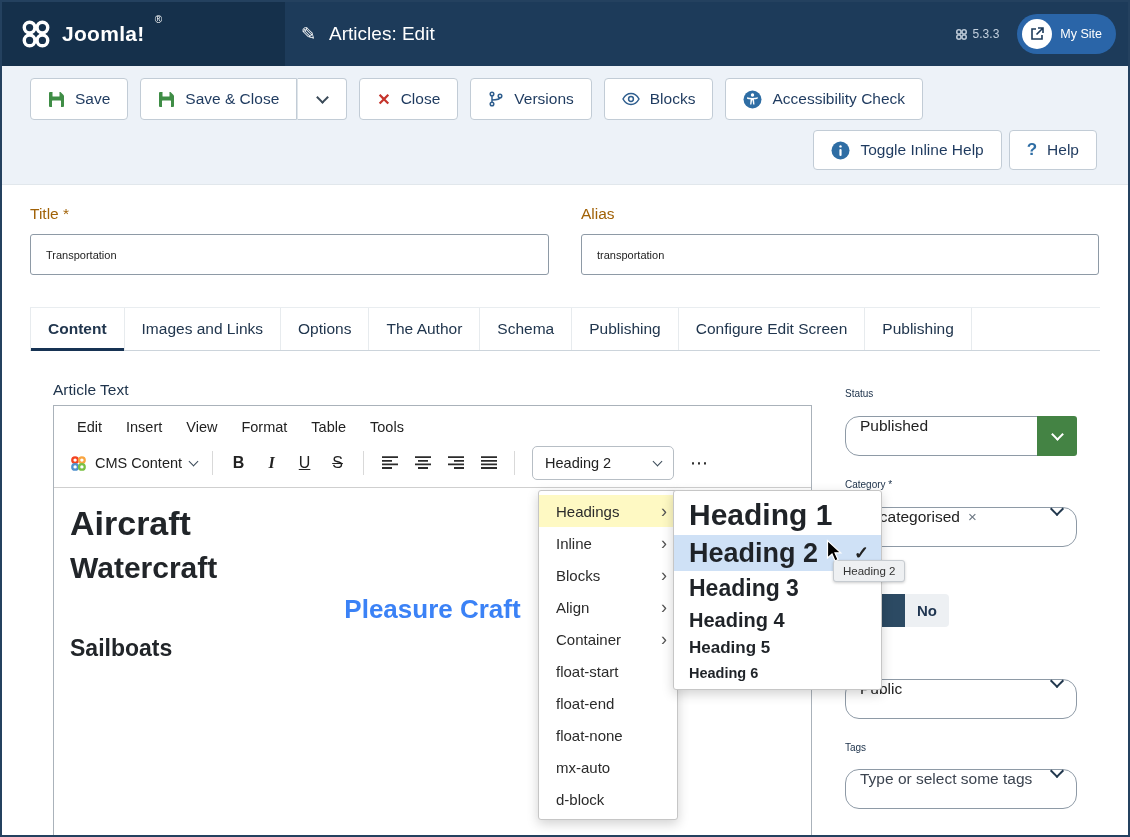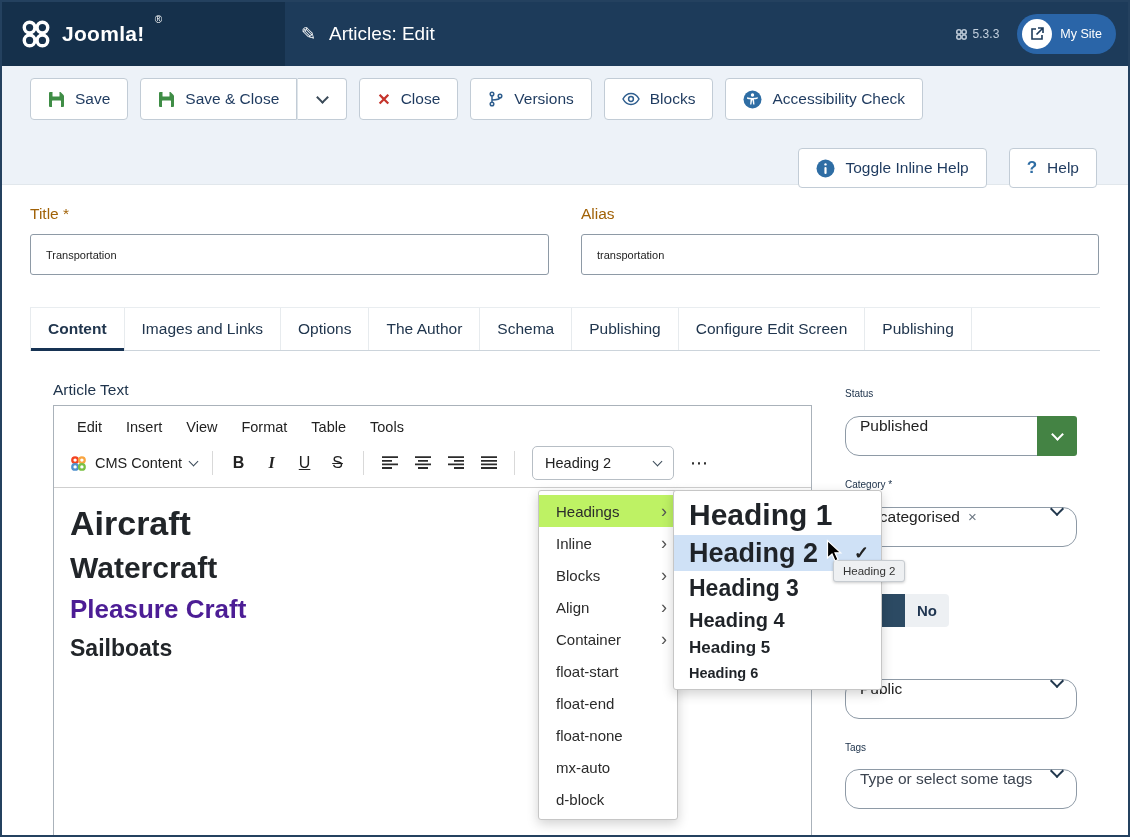--- a/index.html
+++ b/index.html
@@ -21,21 +21,21 @@
   .version { color:#c3d0de; font-size:12px; display:flex; gap:5px; align-items:center; }
   .mysite { display:flex; align-items:center; gap:8px; background:#2a65a8; border-radius:20px;
             padding:4px 14px 4px 5px; color:#fff; font-size:12.5px; height:40px; cursor:pointer; }
   .ext-circle { width:30px; height:30px; border-radius:50%; background:#fff; display:flex;
                 align-items:center; justify-content:center; }
 
   
   .toolbar-zone { position:absolute; top:64px; left:0; width:100%; height:119px; background:#edf2f8;
                   border-bottom:1px solid #e1e7ec; }
   .row1 { position:absolute; left:28px; top:12px; display:flex; gap:12px; }
-  .row2 { position:absolute; right:31px; top:64px; display:flex; gap:22px;margin-top:18px; }
+  .row2 { position:absolute; right:31px; top:64px; display:flex; gap:7px; }
   .btn { display:inline-flex; align-items:center; gap:10px; background:#fff; border:1px solid #c2ccd6;
          border-radius:4px; padding:0 17px; height:42px; font-size:15.5px; color:#1e3a5f; cursor:pointer; white-space:nowrap; }
   .row2 .btn { height:40px; }
   .btn-group { display:flex; }
   .btn-group .btn { border-radius:4px 0 0 4px; }
   .btn-caret { display:flex; align-items:center; justify-content:center; width:50px; background:#fff;
                border:1px solid #c2ccd6; border-left:1px solid #dfe5ea; border-radius:0 4px 4px 0; cursor:pointer; }
   .x-icon { color:#c5342c; font-weight:700; font-size:16px; }
   .q-icon { color:#2e6da4; font-weight:700; font-size:17px; }
 
@@ -74,21 +74,21 @@
   .t-underline { text-decoration:underline; }
   .t-strike { text-decoration:line-through; }
   .cms-btn { display:flex; align-items:center; gap:8px; font-size:14.5px; color:#222; padding:4px 6px; cursor:pointer; }
   .format-select { display:flex; align-items:center; justify-content:space-between; border:1px solid #b7bec5;
                    border-radius:5px; height:34px; width:142px; padding:0 12px; font-size:14.5px; color:#222;
                    margin:0 8px; cursor:pointer; }
   .more-btn { font-size:18px; color:#222; letter-spacing:1px; padding:0 8px; cursor:pointer; }
   .canvas { padding:12px 16px; cursor:text; }
   .c-h1 { font-size:34px; font-weight:700; color:#212529; margin:4px 0 8px; }
   .c-h2 { font-size:30px; font-weight:700; color:#212529; margin:0 0 9px; }
-  .c-h3 { font-size:26px; font-weight:700; color:#4c1d95; margin:0 0 10px; }
+  .c-h3 { font-size:26px; font-weight:700; color:#3b82f6; margin:0 0 10px;text-align:center; }
   .c-h4 { font-size:23px; font-weight:700; color:#212529; margin:0; }
 
   
   .side-label { position:absolute; font-size:10px; color:#20354d; }
   .select { position:absolute; width:232px; height:40px; border:1px solid #8e9aa6; border-radius:14px;
             background:#fff; display:flex; padding:0 14px; font-size:15.5px; color:#222; cursor:pointer; }
   .select .spring { flex:1; }
   .green-box { position:absolute; right:-1px; top:-1px; bottom:-1px; width:40px; background:#448344;
                border-radius:0 3px 3px 0; display:flex; align-items:center; justify-content:center; }
   .clear-x { color:#6b7682; font-size:15px; margin:0 10px 0 8px; }
@@ -96,21 +96,21 @@
   .sw-on { width:60px; background:#2c4a63; border-radius:4px 0 0 4px; }
   .sw-off { width:44px; background:#edf0f3; border-radius:0 4px 4px 0; display:flex; align-items:center;
             justify-content:center; font-size:15px; font-weight:700; color:#1f3550; }
   .tags-ph { color:#3c4450; }
 
   
   .menu-panel { position:absolute; left:536px; top:488px; width:140px; background:#fff; border:1px solid #c6c6c6;
                 border-radius:3px; box-shadow:0 4px 12px rgba(0,0,0,.18); padding:4px 0; z-index:10; }
   .mp-item { display:flex; align-items:center; justify-content:space-between; height:32px;
              padding:0 10px 0 17px; font-size:15px; color:#2b2b2b; cursor:pointer; }
-  .mp-item.active { background:#bef264; }
+  .mp-item.active { background:#fef9c3; }
   .mp-arrow { color:#555; font-size:18px; line-height:1; }
   .submenu { position:absolute; left:671px; top:488px; width:209px; background:#fff; border:1px solid #c6c6c6;
              border-radius:3px; box-shadow:0 4px 12px rgba(0,0,0,.18); padding:4px 0; z-index:11; }
   .sm-item { display:flex; align-items:center; justify-content:space-between; padding:0 12px 0 15px;
              color:#1f2328; font-weight:700; cursor:pointer; }
   .sm-item.selected { background:#cfe1f6; }
   .sm-h1 { height:40px; font-size:30px; }
   .sm-h2 { height:36px; font-size:27px; }
   .sm-h3 { height:34px; font-size:23px; }
   .sm-h4 { height:30px; font-size:20px; }

